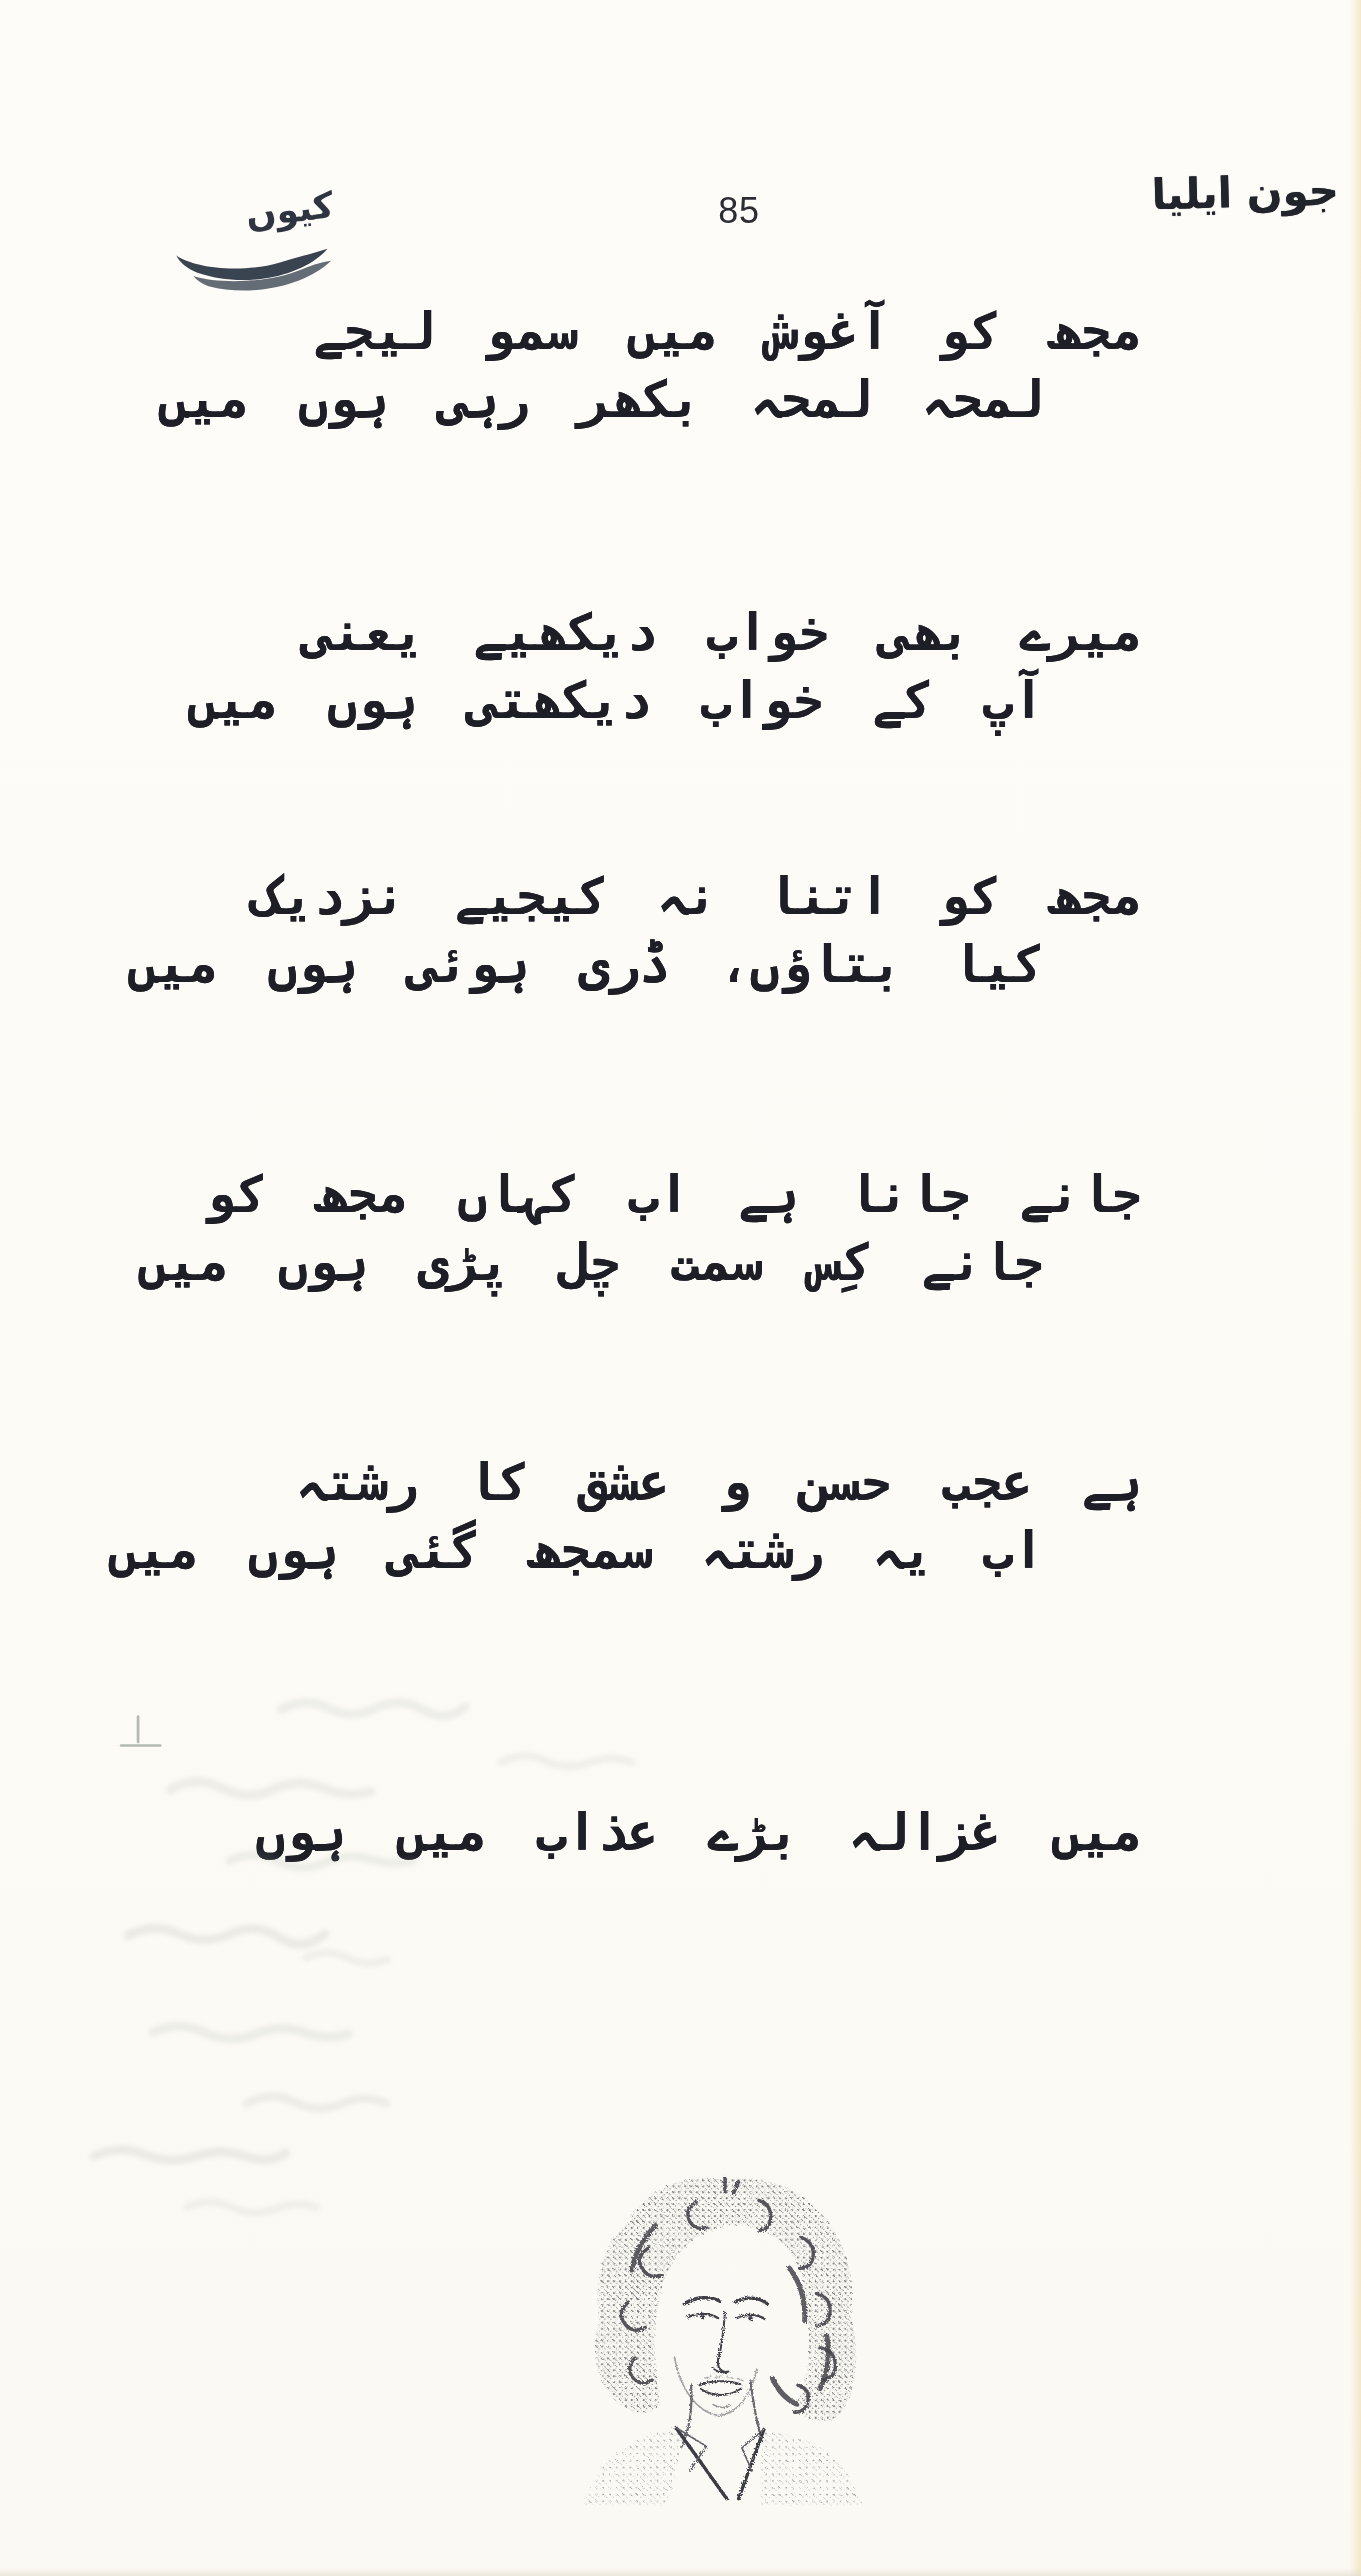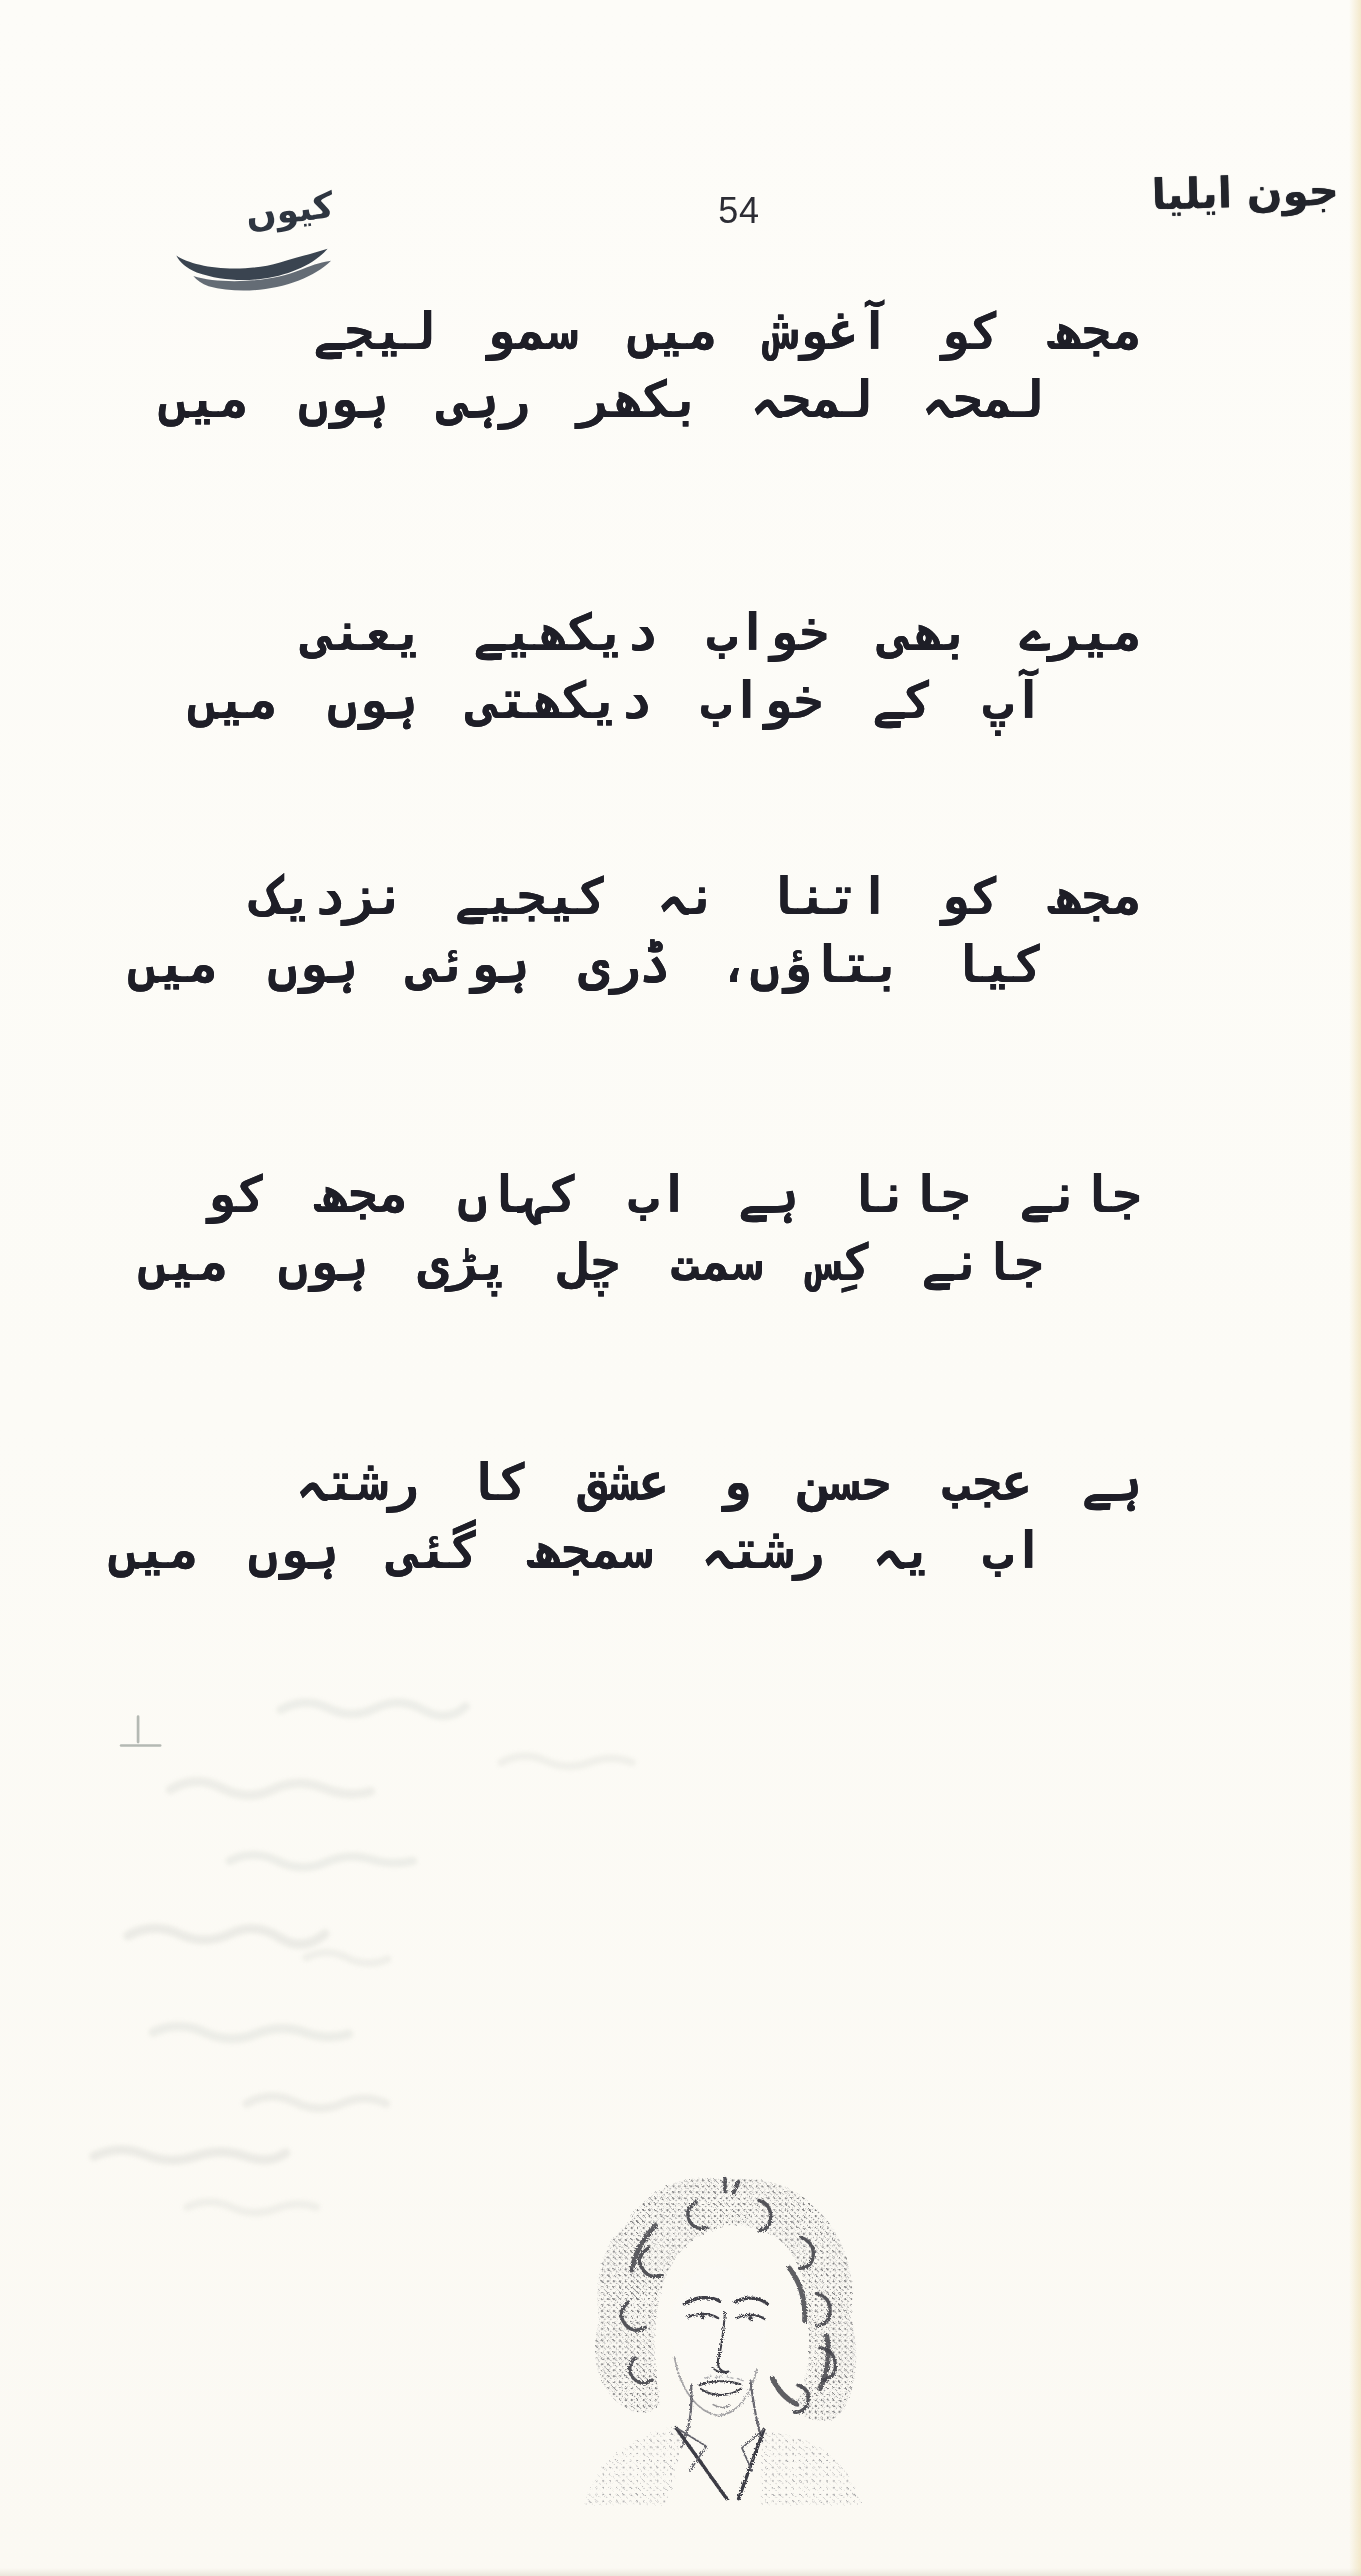--- a/index.html
+++ b/index.html
@@ -97,21 +97,21 @@
   <div class="callig-left">
     <svg viewBox="0 0 220 140" width="187" height="119">
       <g transform="rotate(-7 110 60)">
         <text x="205" y="62" text-anchor="end">کیوں</text>
       </g>
       <path d="M196,88 C168,120 100,136 42,116 C30,111 22,104 18,96 C38,110 92,118 140,104 C164,97 184,92 196,88 Z" fill="#3a4450"></path>
       <path d="M200,102 C172,130 108,146 56,132 C48,129 42,125 38,120 C70,130 128,128 166,112 C180,106 192,103 200,102 Z" fill="#49525e" opacity="0.85"></path>
     </svg>
   </div>
 
-  <div class="page-number">54</div>
+  <div class="page-number">85</div>
 
   <div class="callig-right">جون ایلیا</div>
 
   <main>
 
     <div class="couplet c1">
       <div class="misra misra1">مجھ کو آغوش میں سمو لیجے</div>
       <div class="misra misra2">لمحہ لمحہ بکھر رہی ہوں میں</div>
     </div>
 
@@ -129,20 +129,21 @@
       <div class="misra misra1">جانے جانا ہے اب کہاں مجھ کو</div>
       <div class="misra misra2">جانے کِس سمت چل پڑی ہوں میں</div>
     </div>
 
     <div class="couplet c5">
       <div class="misra misra1">ہے عجب حسن و عشق کا رشتہ</div>
       <div class="misra misra2">اب یہ رشتہ سمجھ گئی ہوں میں</div>
     </div>
 
     <div class="couplet c6">
+      <div class="misra misra1">میں غزالہ بڑے عذاب میں ہوں</div>
     </div>
 
   </main>
 
   <svg class="bleed" viewBox="0 0 780 680">
     <g class="soft" fill="none" stroke="#8e978f" stroke-linecap="round">
       <path d="M300,34 q28,-16 56,-2 t56,0 t56,2 t50,-4" stroke-width="10" opacity="0.13"></path>
       <path d="M560,96 q26,-14 52,-2 t52,2 t50,0" stroke-width="9" opacity="0.11"></path>
       <path d="M170,128 q30,-18 60,-2 t60,2 t60,-2 t56,4" stroke-width="11" opacity="0.12"></path>
       <path d="M240,212 q28,-14 56,0 t56,2 t54,-4 t50,2" stroke-width="10" opacity="0.13"></path>

